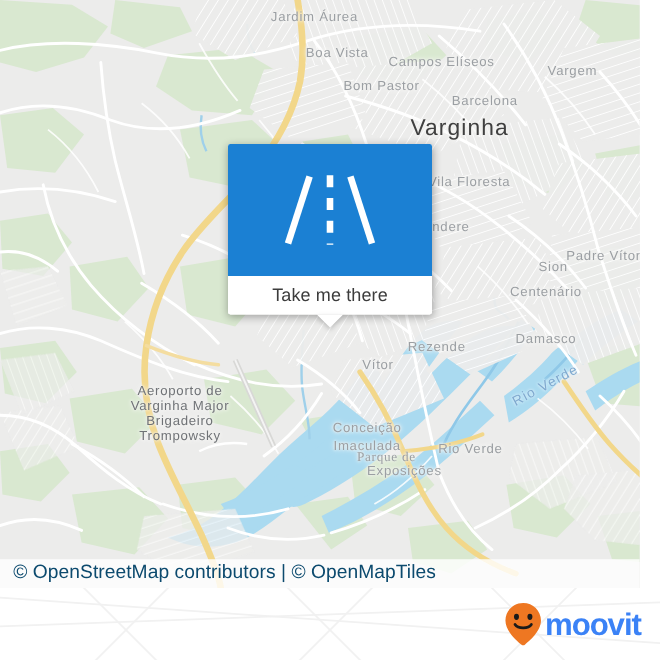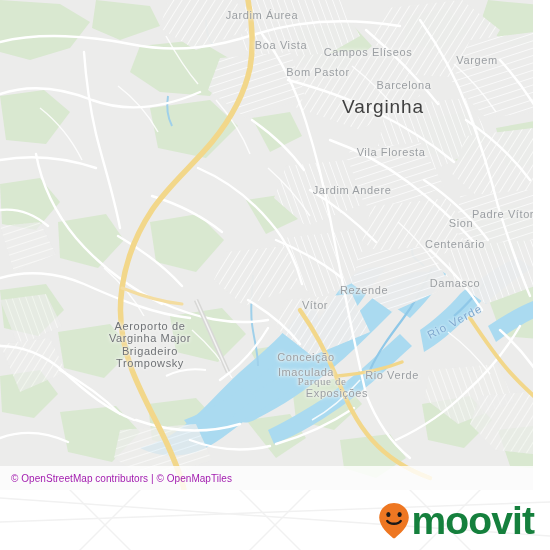--- a/index.html
+++ b/index.html
@@ -81,22 +81,22 @@
   
   .attrib {
     position: absolute;
     left: 0; top: 466px;
     width: 550px; height: 24px;
     background: rgba(255,255,255,0.80);
     display: flex; align-items: center;
     z-index: 50;
   }
   .attrib span {
-    font-size: 10px;
-    color: #a21caf;
+    font-size: 16px;
+    color: #0c4a6e;
     padding-left: 11px;
     letter-spacing: 0.05px;
   }
 
   
   .footer {
     position: absolute;
     left: 0; top: 490px;
     width: 550px; height: 60px;
     background: #ffffff;
@@ -117,23 +117,23 @@
     z-index: 2;
   }
   .brand {
     position: absolute;
     right: 16px; top: 50%;
     transform: translateY(-50%);
     display: flex; align-items: center;
     z-index: 2;
   }
   .brand-word {
-    font-size: 39px;
+    font-size: 26px;
     font-weight: 700;
-    color: #15803d;
+    color: #3b82f6;
     letter-spacing: -0.9px;
     line-height: 1;
     margin-left: 1px;
   }
 </style>
 </head>
 <body>
 
 <div id="root">
 
@@ -351,20 +351,33 @@
       <div class="lbl sz-md dark" style="left:150px; top:345px;">
         <div>Aeroporto de</div>
         <div>Varginha Major</div>
         <div>Brigadeiro</div>
         <div>Trompowsky</div>
       </div>
 
       <div class="lbl river" style="left:455px; top:322px; transform:translate(-50%,-50%) rotate(-28deg);">Rio Verde</div>
     </div>
 
+    <div class="card">
+      <div class="card-head">
+        <svg width="78" height="68" viewBox="0 0 78 68">
+          <path d="M22 6 L4 62" stroke="#ffffff" stroke-width="5.5" stroke-linecap="butt" fill="none"></path>
+          <path d="M56 6 L74 62" stroke="#ffffff" stroke-width="5.5" stroke-linecap="butt" fill="none"></path>
+          <path d="M39 5 L39 63" stroke="#ffffff" stroke-width="5.5" fill="none" stroke-dasharray="10 9" stroke-linecap="butt"></path>
+        </svg>
+      </div>
+      <div class="card-body">
+        <span class="cta">Take me there</span>
+      </div>
+      <div class="card-tail"></div>
+    </div>
 
     <div class="attrib">
       <span>© OpenStreetMap contributors | © OpenMapTiles</span>
     </div>
   </div>
 
   <div class="footer">
     <svg class="footer-watermark" viewBox="0 0 550 60" preserveAspectRatio="none">
       <g stroke="#f1f1f1" stroke-width="1.4" fill="none">
         <path d="M60 -10 L140 70"></path>

